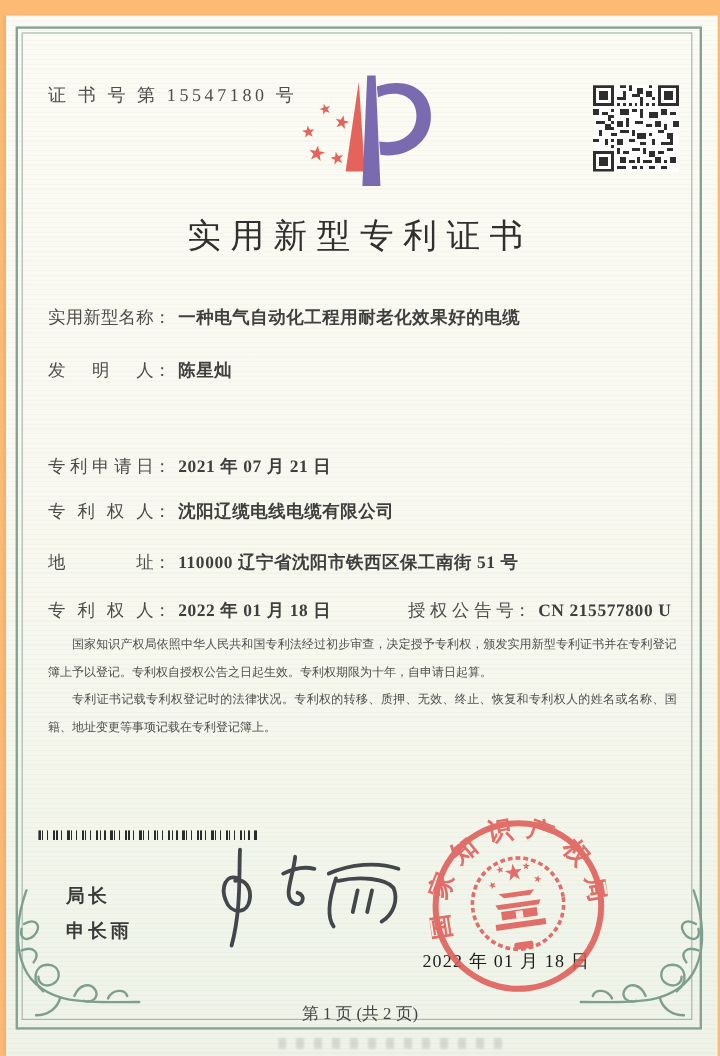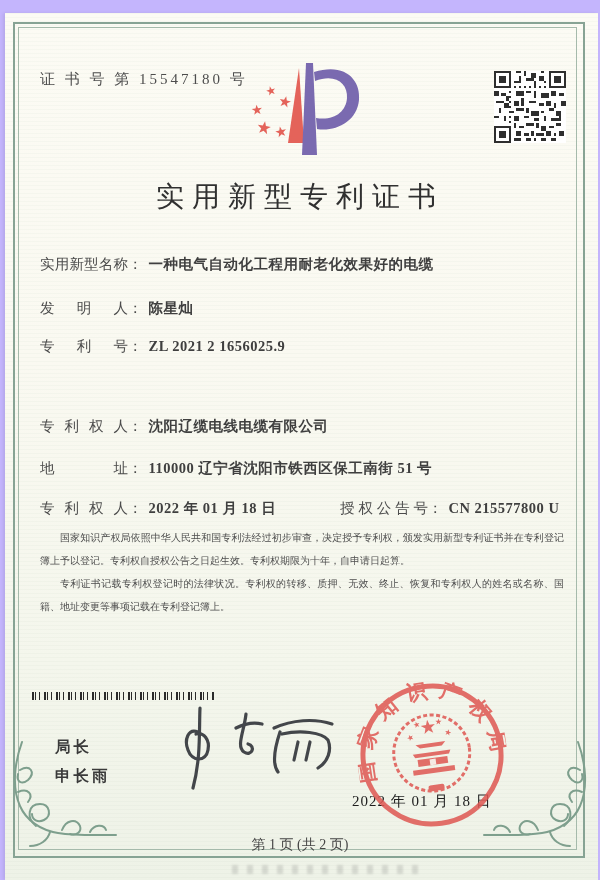--- a/index.html
+++ b/index.html
@@ -1,18 +1,18 @@
 <!DOCTYPE html>
 <html><head>
 <meta charset="utf-8">
 <style>
   html,body{margin:0;padding:0;}
   body{background:#ffffff;width:600px;height:880px;overflow:hidden;
        font-family:"Liberation Serif","DejaVu Serif",serif;}
-  .stage{position:relative;width:600px;height:880px;background:#c4b5fd;}
+  .stage{position:relative;width:600px;height:880px;background:#fdba74;}
   .paper-bg{position:absolute;left:5px;top:13px;right:2px;bottom:0;
     background:
       repeating-linear-gradient(180deg, rgba(145,175,150,0.055) 0 1px, rgba(0,0,0,0) 1px 4px),
       linear-gradient(180deg,#fcfbf4 0%,#faf9f1 40%,#f4f6ec 75%,#eef2e7 100%);
     box-shadow:-2px 0 3px rgba(0,0,0,0.08);}
   .frame-outer{position:absolute;left:13px;top:22px;width:568px;height:832px;
     border:2.5px solid #87a394;}
   .frame-inner{position:absolute;left:18px;top:27px;width:557px;height:821px;
     border:1px solid #a5baab;}
   .abs{position:absolute;}
@@ -168,22 +168,22 @@
   </div>
 
   <div class="abs title">实用新型专利证书</div>
 
   <div class="abs field-row" style="top:255px;">
     <span class="flabel">实用新型名称</span><span class="fcolon">：</span><span class="fvalue">一种电气自动化工程用耐老化效果好的电缆</span>
   </div>
   <div class="abs field-row" style="top:299px;">
     <span class="flabel">发明人</span><span class="fcolon">：</span><span class="fvalue">陈星灿</span>
   </div>
-  <div class="abs field-row" style="top:337px;">
-    <span class="flabel">专利号</span><span class="fcolon">：</span><span class="fvalue">ZL 2021 2 1656025.9</span>
+  <div class="abs field-row" style="top:379px;">
+    <span class="flabel">专利申请日</span><span class="fcolon">：</span><span class="fvalue">2021 年 07 月 21 日</span>
   </div>
   <div class="abs field-row" style="top:417px;">
     <span class="flabel">专利权人</span><span class="fcolon">：</span><span class="fvalue">沈阳辽缆电线电缆有限公司</span>
   </div>
   <div class="abs field-row" style="top:459px;">
     <span class="flabel">地址</span><span class="fcolon">：</span><span class="fvalue">110000 辽宁省沈阳市铁西区保工南街 51 号</span>
   </div>
 
   <div class="abs field-row" style="top:499px;">
     <span class="flabel">专利权人</span><span class="fcolon">：</span><span class="fvalue">2022 年 01 月 18 日</span>

